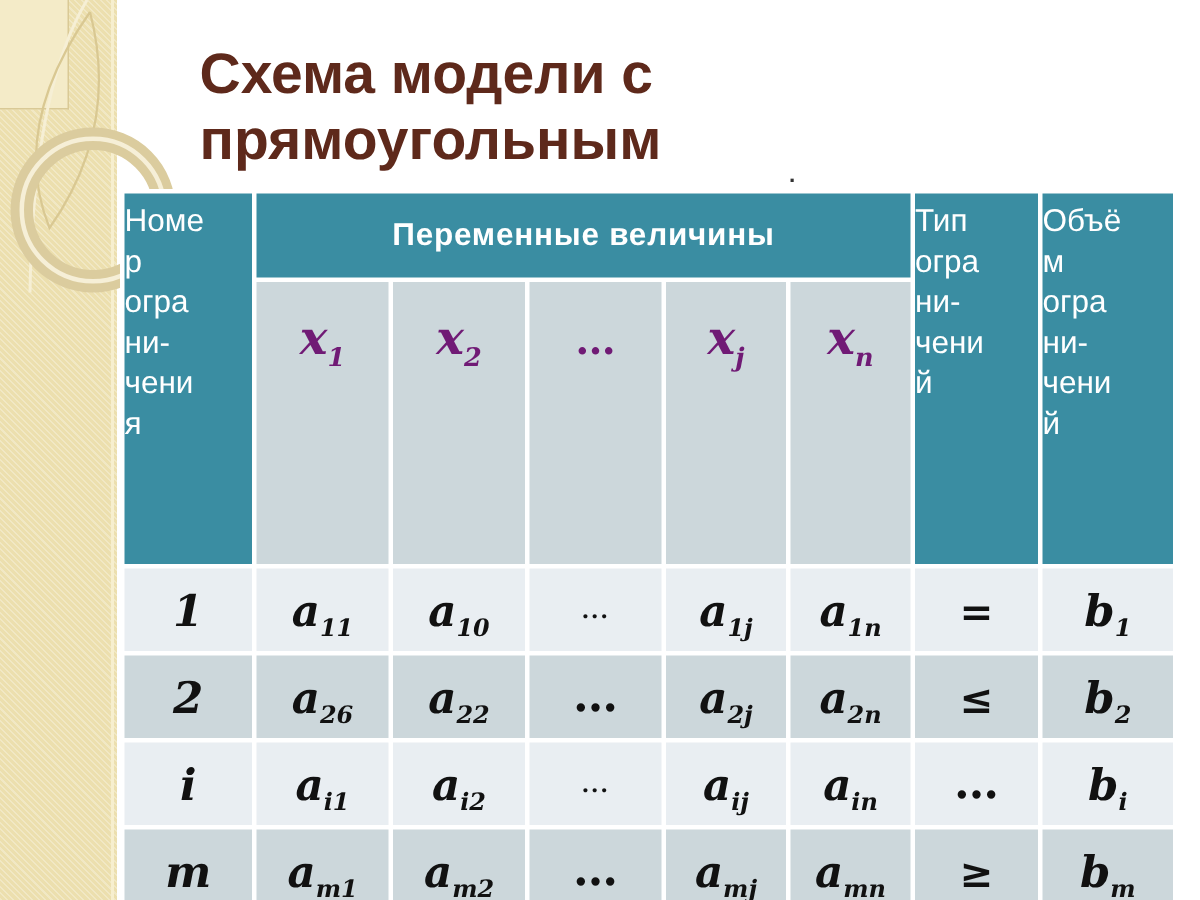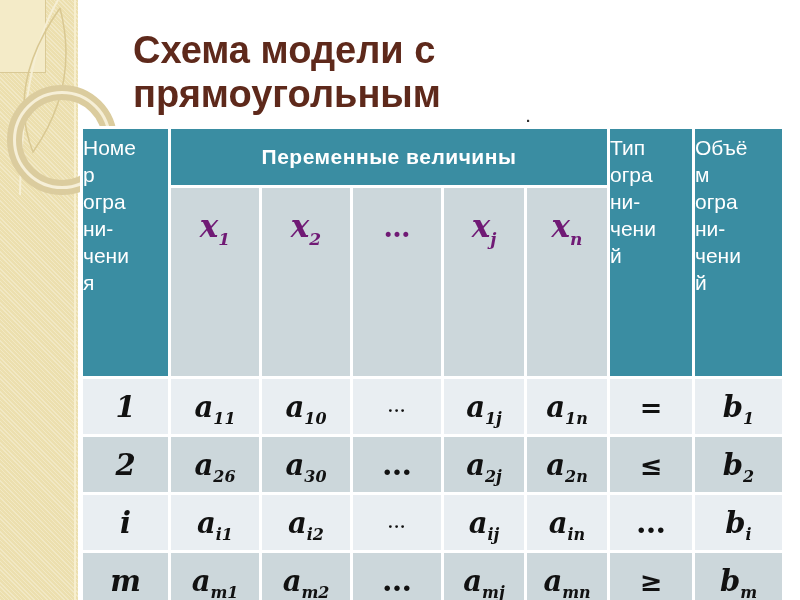--- a/index.html
+++ b/index.html
@@ -138,21 +138,21 @@
     <td class="body-cell dots-sm-wrap"><span class="dots-sm">...</span></td>
     <td class="body-cell"><span>a</span><span class="sub">1j</span></td>
     <td class="body-cell"><span>a</span><span class="sub">1n</span></td>
     <td class="body-cell"><span class="sym">=</span></td>
     <td class="body-cell"><span>b</span><span class="sub">1</span></td>
   </tr>
 
   <tr class="dark">
     <td class="body-cell"><span>2</span></td>
     <td class="body-cell"><span>a</span><span class="sub">26</span></td>
-    <td class="body-cell"><span>a</span><span class="sub">30</span></td>
+    <td class="body-cell"><span>a</span><span class="sub">22</span></td>
     <td class="body-cell"><span class="dots-lg">…</span></td>
     <td class="body-cell"><span>a</span><span class="sub">2j</span></td>
     <td class="body-cell"><span>a</span><span class="sub">2n</span></td>
     <td class="body-cell"><span class="sym">≤</span></td>
     <td class="body-cell"><span>b</span><span class="sub">2</span></td>
   </tr>
 
   <tr class="light">
     <td class="body-cell"><span>i</span></td>
     <td class="body-cell"><span>a</span><span class="sub">i1</span></td>

